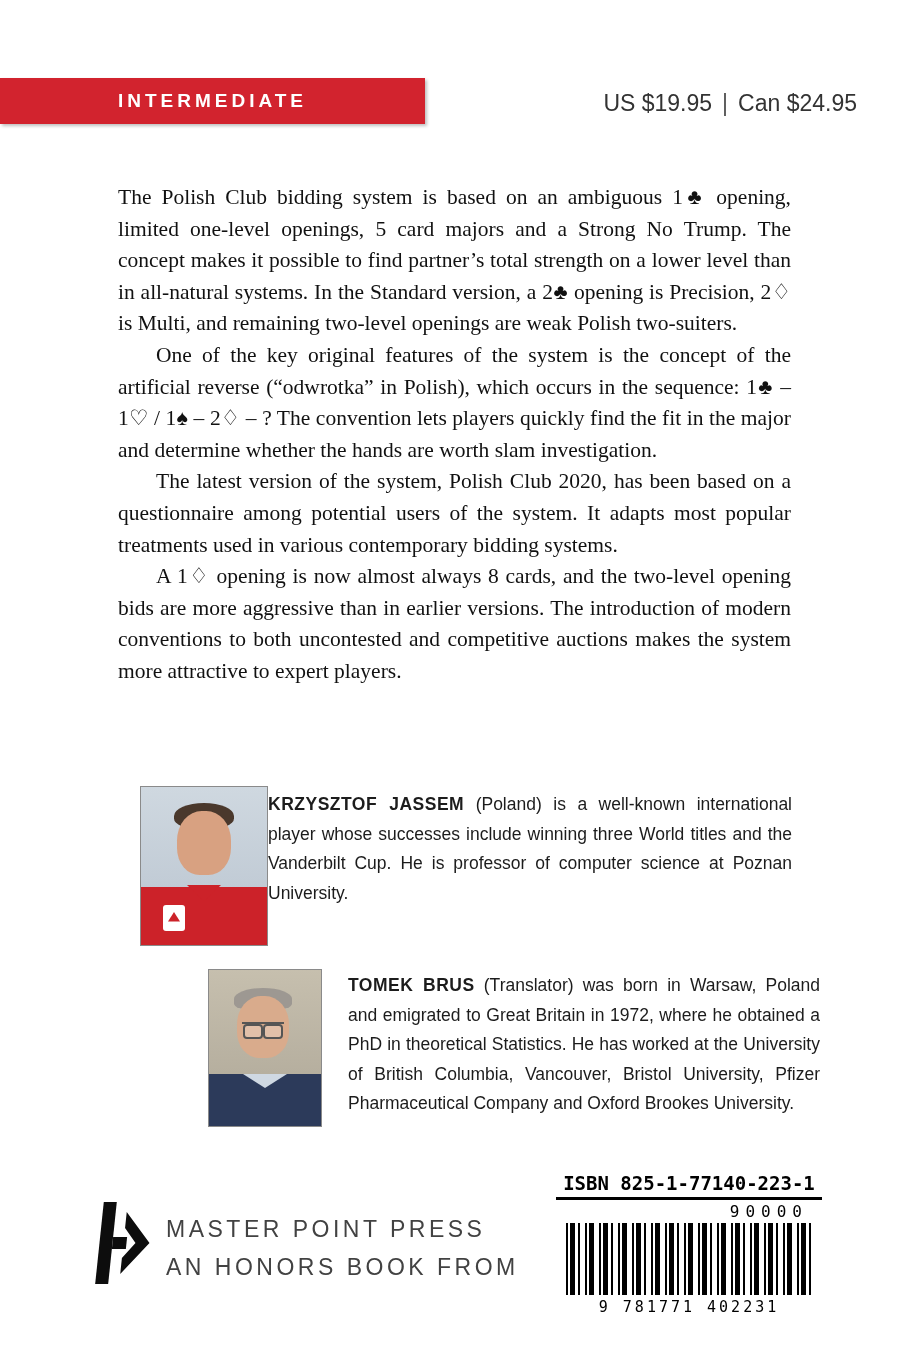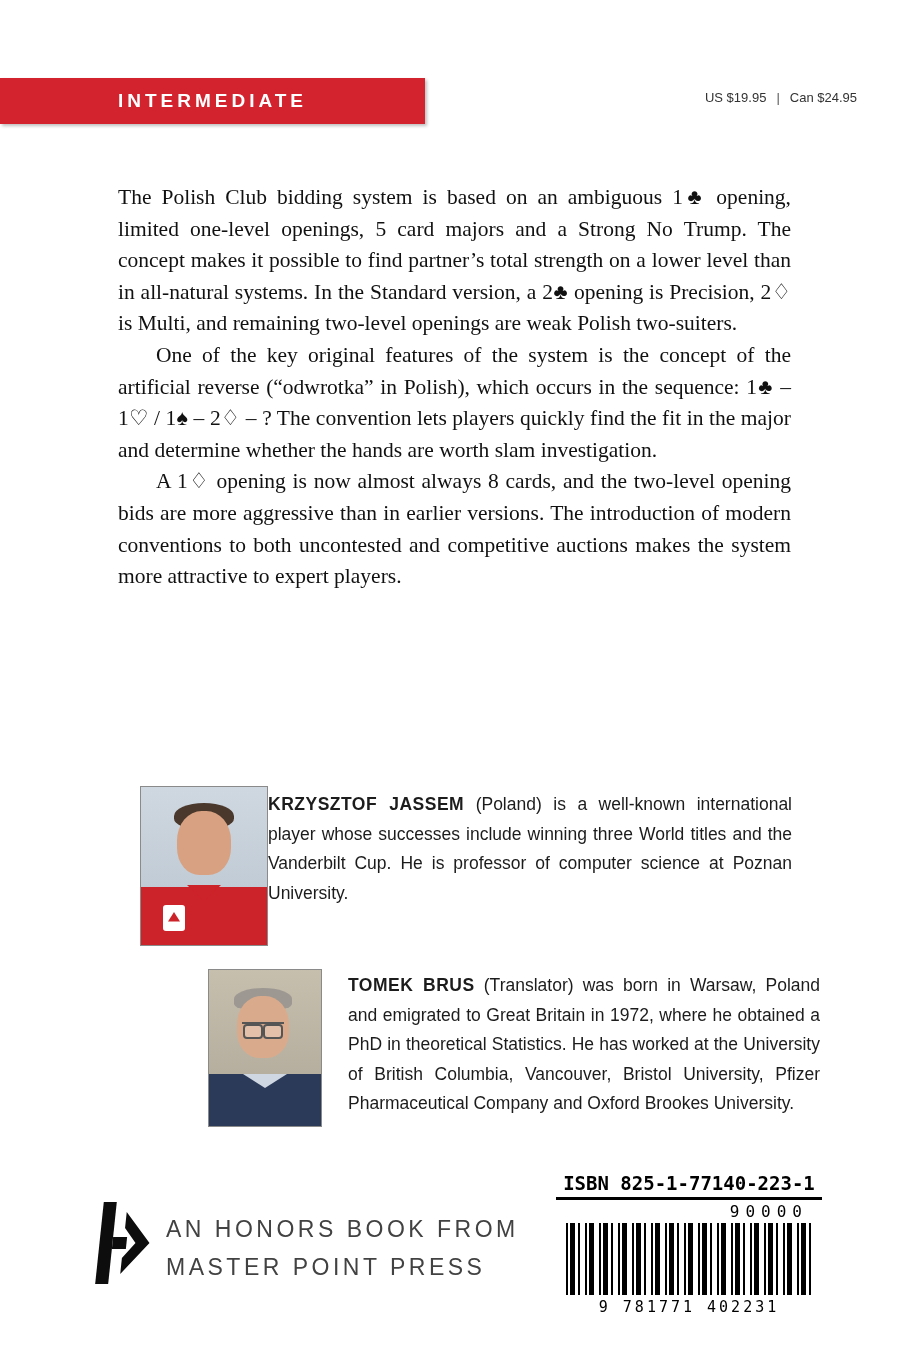--- a/index.html
+++ b/index.html
@@ -20,21 +20,21 @@
     display:flex;align-items:center;justify-content:center;
     box-shadow:2px 2px 3px rgba(0,0,0,.25);
   }
   .banner span{
     font-family:"Liberation Sans","DejaVu Sans",sans-serif;
     color:#fff;font-size:19px;font-weight:bold;letter-spacing:4px;
   }
   .price{
     position:absolute;top:90px;right:50px;
     font-family:"Liberation Sans","DejaVu Sans",sans-serif;
-    font-size:13px;color:#333;
+    font-size:23px;color:#333;
   }
   .price .sep{margin:0 10px;color:#555;}
 
   
   .blurb{
     position:absolute;left:118px;top:182px;width:673px;
     font-size:21.5px;line-height:31.6px;text-align:justify;
   }
   .blurb p{margin:0;}
   .blurb p.indent{text-indent:38px;}
@@ -107,20 +107,21 @@
     <span>INTERMEDIATE</span>
   </div>
 
   <div class="price">
     <span>US $19.95</span><span class="sep">|</span><span>Can $24.95</span>
   </div>
 
   <div class="blurb">
     <p>The Polish Club bidding system is based on an ambiguous 1♣ opening, limited one-level openings, 5 card majors and a Strong No Trump. The concept makes it possible to find partner’s total strength on a lower level than in all-natural systems. In the Standard version, a 2♣ opening is Precision, 2♢ is Multi, and remaining two-level openings are weak Polish two-suiters.</p>
     <p class="indent">One of the key original features of the system is the concept of the artificial reverse (“odwrotka” in Polish), which occurs in the sequence: 1♣ – 1♡ / 1♠ – 2♢ – ? The convention lets players quickly find the fit in the major and determine whether the hands are worth slam investigation.</p>
+    <p class="indent">The latest version of the system, Polish Club 2020, has been based on a questionnaire among potential users of the system. It adapts most popular treatments used in various contemporary bidding systems.</p>
     <p class="indent">A 1♢ opening is now almost always 8 cards, and the two-level opening bids are more aggressive than in earlier versions. The introduction of modern conventions to both uncontested and competitive auctions makes the system more attractive to expert players.</p>
   </div>
 
   <div class="author author1">
     <div class="photo photo1">
       <div class="hair"></div>
       <div class="head"></div>
       <div class="shirt"></div>
       <div class="collar"></div>
       <div class="emblem"></div>
@@ -147,22 +148,22 @@
   <div class="logo">
     <svg width="64" height="86" viewBox="0 0 64 86" aria-hidden="true">
       <g transform="skewX(-6)" fill="#0d0d0d">
         <rect x="12" y="2" width="13" height="82"></rect>
         <rect x="25" y="37" width="14" height="12"></rect>
         <polygon points="36,12 62,43 36,74 36,58 48,43 36,28"></polygon>
       </g>
     </svg>
   </div>
   <div class="publisher">
+    <div>MASTER POINT PRESS</div>
     <div>AN HONORS BOOK FROM</div>
-    <div>MASTER POINT PRESS</div>
   </div>
 
   <div class="isbn-block">
     <div class="isbn-label">ISBN 825-1-77140-223-1</div>
     <div class="isbn-rule"></div>
     <div class="isbn-addon">90000</div>
     <div class="barcode"></div>
     <div class="ean">9 781771 402231</div>
   </div>
 

